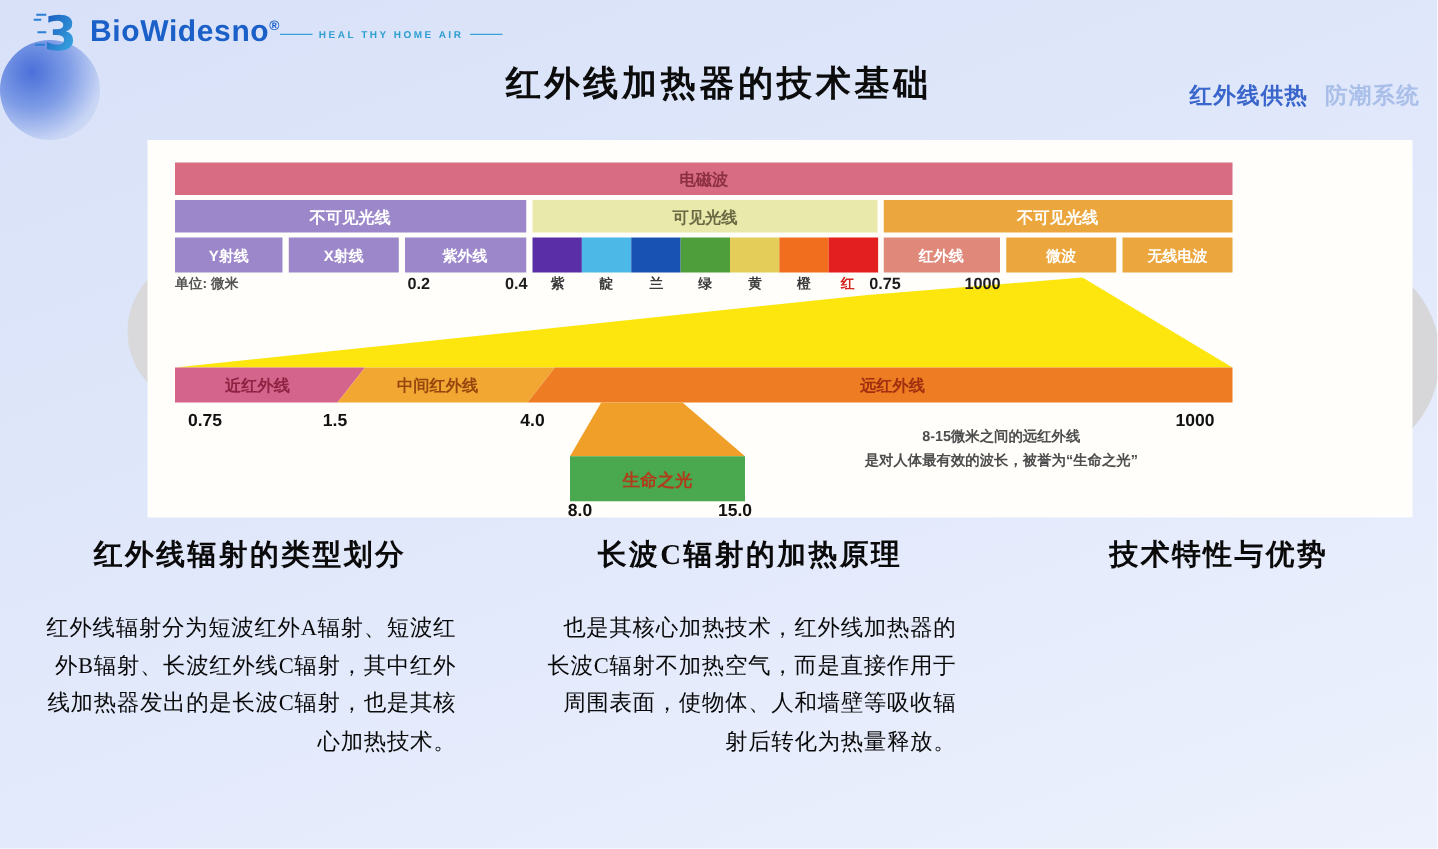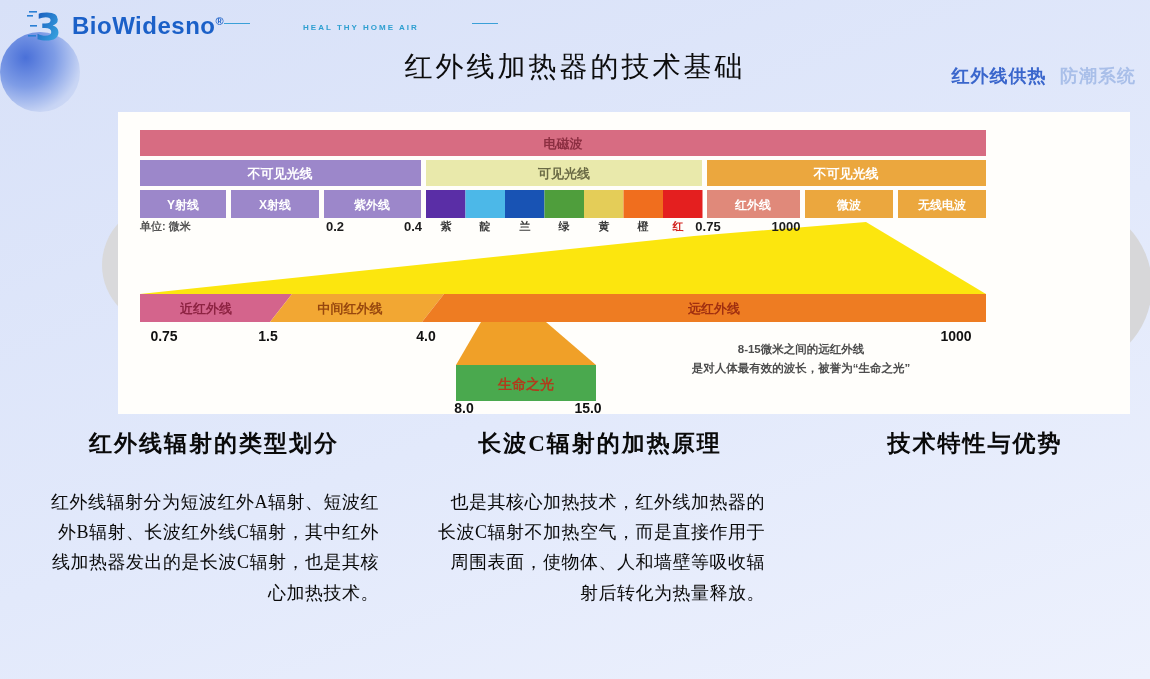--- a/index.html
+++ b/index.html
@@ -10,37 +10,37 @@
   .circle-blue{position:absolute;left:0px;top:32px;width:80px;height:80px;border-radius:50%;
         background:radial-gradient(circle at 32% 32%,#4a70d8 0%,#7e9ce6 38%,#c7d4f4 72%,rgba(220,228,248,0) 100%);}
   .circle-gray-left{position:absolute;left:102px;top:204px;width:122px;height:122px;border-radius:50%;background:#d9d9db;}
   .circle-gray-right{position:absolute;left:984px;top:202px;width:168px;height:168px;border-radius:50%;background:#d7d7d9;}
   
   .logo{position:absolute;left:26px;top:5px;display:flex;align-items:center;z-index:5;}
   .logo-mark{margin-right:4px;}
   .logo-text-wrap{display:flex;align-items:center;}
   .brand{font-size:24px;font-weight:bold;color:#1b60c8;letter-spacing:0.5px;line-height:1;}
   .brand sup{font-size:11px;font-weight:bold;color:#1b60c8;}
-  .tagline-row{display:flex;align-items:flex-start;margin-top:3px;gap:48px;}
+  .tagline-row{display:flex;align-items:center;margin-top:3px;}
   .tagline-row .rule{display:inline-block;width:26px;height:1px;background:#3aa0d8;}
   .tagline{font-size:8px;font-weight:bold;color:#2e9fd0;letter-spacing:2px;margin:0 5px;white-space:nowrap;}
   .slogan{position:absolute;right:14px;top:16px;font-family:"Liberation Serif",serif;
           font-size:18px;font-weight:bold;z-index:5;letter-spacing:1px;margin-top:48px;}
   .slogan .primary{color:#3a66cc;}
   .slogan .secondary{color:#a9bfe9;margin-left:8px;}
   
   .page-title{position:absolute;top:48px;left:0;width:100%;margin:0;text-align:center;
-          font-family:"Liberation Serif",serif;font-size:28px;font-weight:normal;color:#0c0c0c;letter-spacing:3px;z-index:5;}
+          font-family:"Liberation Serif",serif;font-size:28px;font-weight:bold;color:#0c0c0c;letter-spacing:3px;z-index:5;}
   
   .panel{position:absolute;left:118px;top:112px;width:1012px;height:302px;background:#fffefb;z-index:3;}
   .panel svg{display:block;}
   .panel text{font-family:"Liberation Sans",sans-serif;font-weight:bold;}
   
   .section{position:absolute;top:428px;z-index:4;font-family:"Liberation Serif",serif;color:#0a0a0a;}
-  .s1{left:44px;width:340px;}
+  .s1{left:30px;width:340px;}
   .s2{left:430px;width:340px;}
   .s3{left:795px;width:360px;}
   .section h2{margin:0 0 28px 0;text-align:center;font-size:23px;font-weight:bold;letter-spacing:2px;}
   .section p{margin:0 auto;max-width:330px;text-align:right;font-size:18px;line-height:1.68;letter-spacing:0.5px;}
 </style>
 </head>
 <body>
 
 <div class="page">
 

